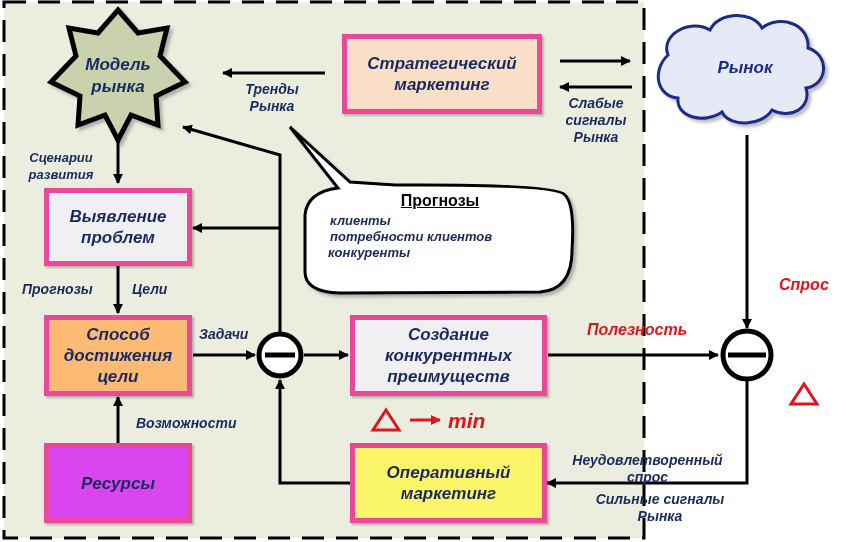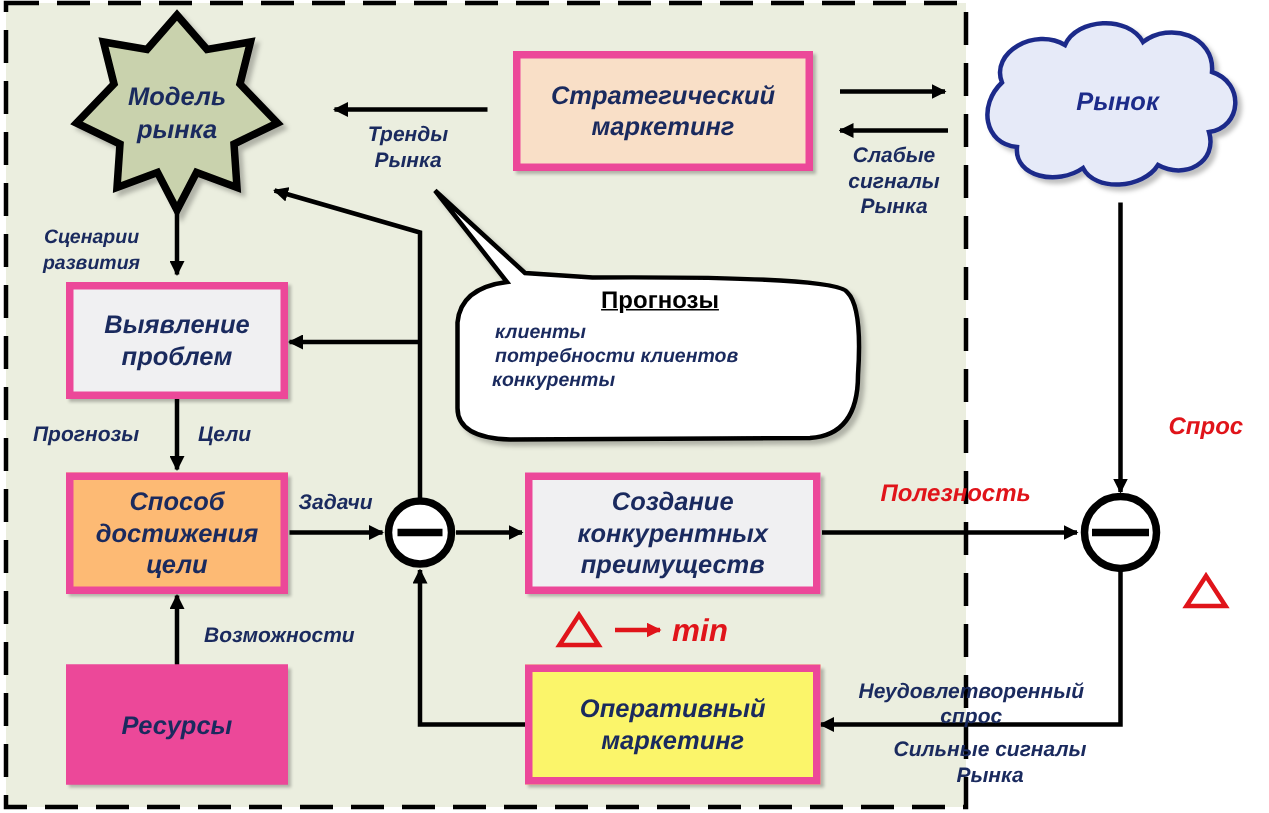--- a/index.html
+++ b/index.html
@@ -96,21 +96,21 @@
   <span>Выявление
 проблем</span>
 </div>
 
 <div class="box" style="left:44px; top:315px; width:148px; height:81px; background:#fdba74;">
   <span>Способ
 достижения
 цели</span>
 </div>
 
-<div class="box" style="left:44px; top:443px; width:148px; height:80px; background:#ec4899;">
+<div class="box" style="left:44px; top:443px; width:148px; height:80px; background:#d946ef;">
   <span>Ресурсы</span>
 </div>
 
 <div class="box" style="left:350px; top:315px; width:197px; height:81px; background:#f0f0f2;font-style:italic;">
   <span>Создание
 конкурентных
 преимуществ</span>
 </div>
 
 <div class="box" style="left:350px; top:443px; width:197px; height:80px; background:#fbf56a;">

